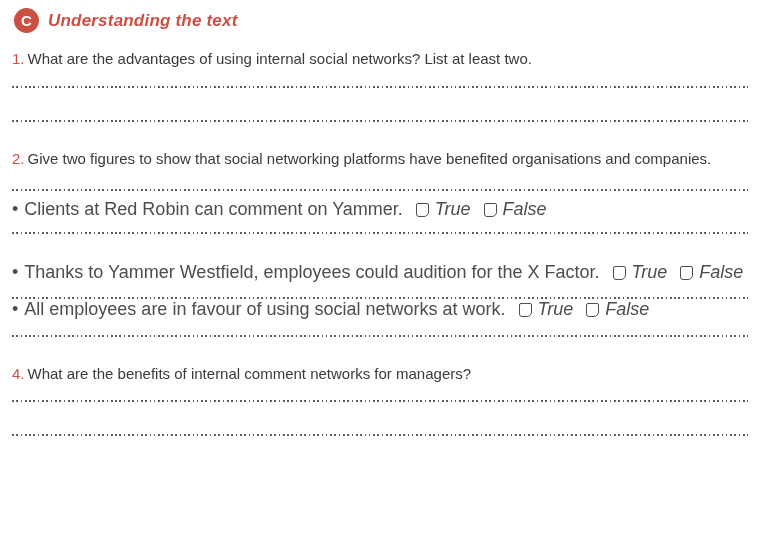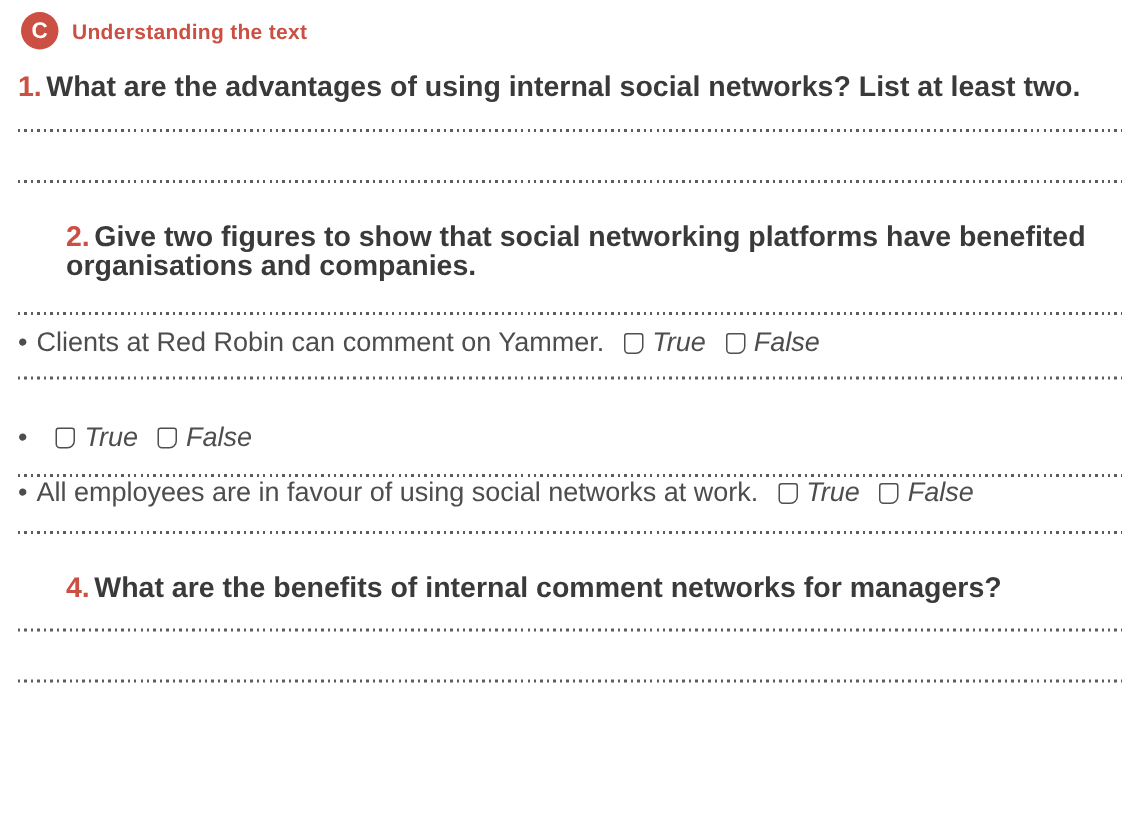--- a/index.html
+++ b/index.html
@@ -34,38 +34,39 @@
     color: #ffffff;
     font-size: 15px;
     font-weight: 700;
     display: flex;
     align-items: center;
     justify-content: center;
     flex: 0 0 auto;
   }
   .section-title {
     color: #cc4f43;
-    font-size: 14px;
+    font-size: 17px;
     font-weight: 700;
     letter-spacing: 0.2px;
+    font-style: italic;
   }
   
   .q-text {
-    font-size: 19px;
-    font-weight: 700;
+    font-size: 15px;
+    font-weight: 400;
     color: #3a3a3a;
     line-height: 19px;
     max-width: 712px;
   }
   .q-num {
     color: #cc4f43;
     margin-right: 3px;
   }
   .mt-16 { margin-top: 16px; }
-  .mt-27 { margin-top: 27px; margin-left: 32px; }
+  .mt-27 { margin-top: 27px; }
   
   .answer-line {
     height: 2px;
     background-image: repeating-linear-gradient(
       to right,
       #5d5d5d 0, #5d5d5d 1.6px,
       transparent 1.6px, transparent 4.3px
     );
   }
   .al-18 { margin-top: 18px; }
@@ -135,20 +136,21 @@
     <span>Clients at Red Robin can comment on Yammer.</span>
     <span class="checkbox"></span>
     <span class="tf-option">True</span>
     <span class="checkbox"></span>
     <span class="tf-option">False</span>
   </div>
   <div class="answer-line al-13"></div>
 
   <div class="tf-item tf-28">
     <span class="bullet-icon"></span>
+    <span>Thanks to Yammer Westfield, employees could audition for the X Factor.</span>
     <span class="checkbox"></span>
     <span class="tf-option">True</span>
     <span class="checkbox"></span>
     <span class="tf-option">False</span>
   </div>
   <div class="answer-line al-15"></div>
 
   <div class="tf-item tf-26">
     <span class="bullet-icon"></span>
     <span>All employees are in favour of using social networks at work.</span>

